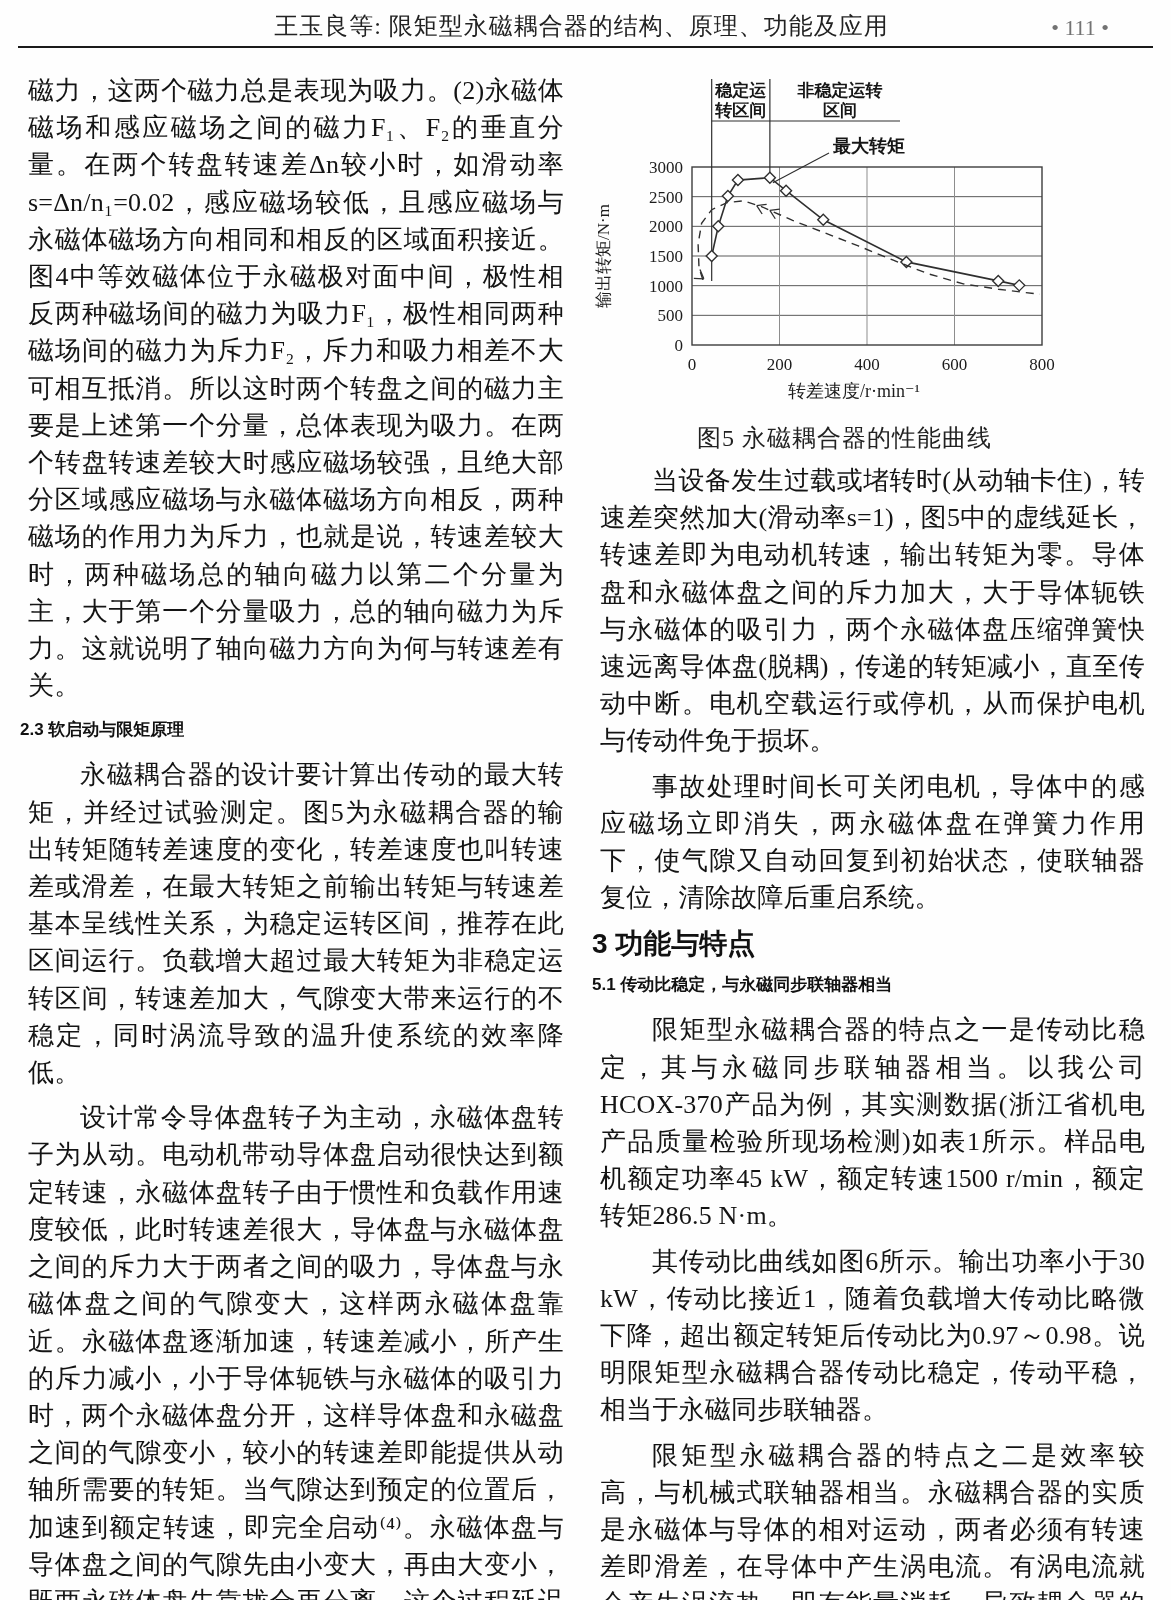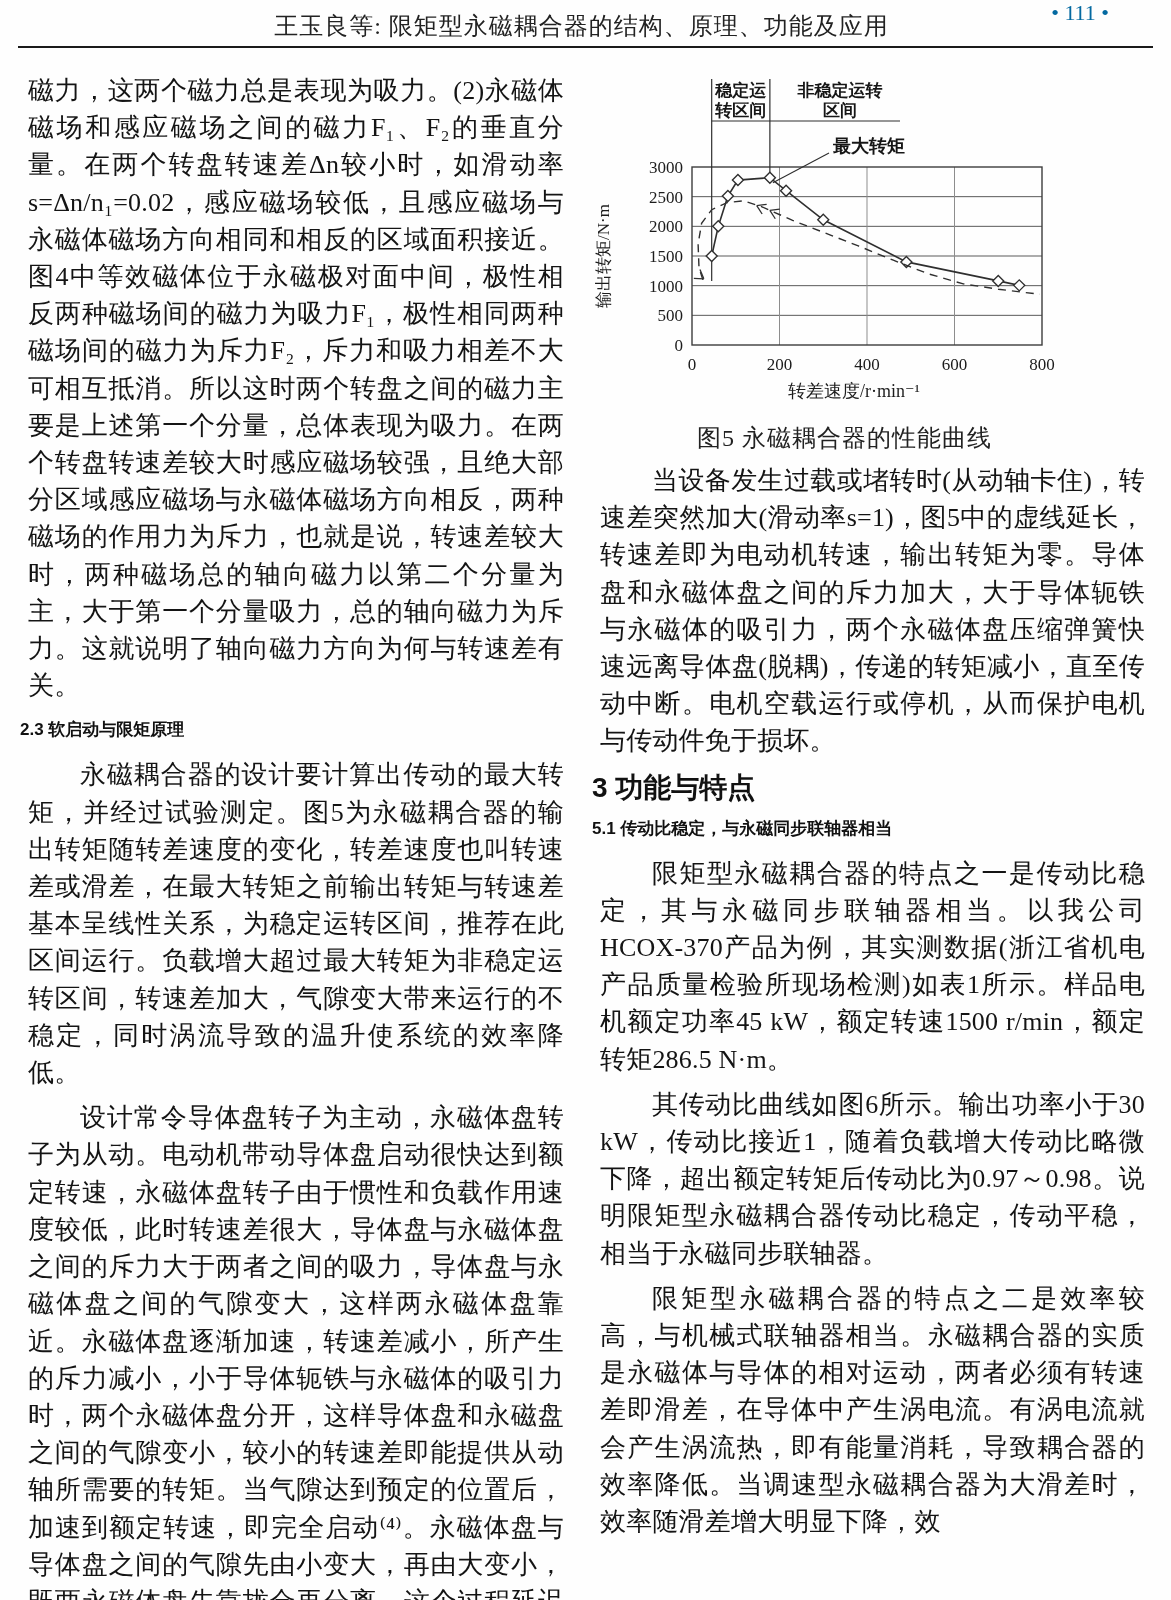--- a/index.html
+++ b/index.html
@@ -6,21 +6,21 @@
   body{
     width:1171px;height:1600px;overflow:hidden;background:#fefefe;color:#141414;
     font-family:"Liberation Serif","DejaVu Serif",serif;
     position:relative;
   }
   .page-header{position:relative;height:48px;}
   .page-title{
     position:absolute;left:0;right:8px;top:10px;text-align:center;
     font-size:24px;letter-spacing:1px;color:#222;
   }
-  .page-number{position:absolute;right:62px;top:0;font-size:22px;color:#0369a1;}
+  .page-number{position:absolute;right:62px;top:15px;font-size:22px;color:#737373;}
   .header-rule{position:absolute;left:18px;right:18px;top:46px;border-top:2.2px solid #1a1a1a;}
   .columns{display:flex;gap:20px;padding:16px 18px 0 20px;}
   .col{text-align:justify;}
   .col-left{width:552px;}
   .col-right{width:561px;}
   p.body{
     margin:8px;font-size:26px;line-height:37.2px;text-indent:2em;
     letter-spacing:0.2px;
   }
   p.body.noindent{text-indent:0;}
@@ -108,20 +108,21 @@
           <line x1="111.8125" y1="214.84333333333333" x2="101.82279430209286" y2="214.3897034520408" stroke="#2f2f2f" stroke-width="1.3"></line>
           <line x1="111.8125" y1="214.84333333333333" x2="107.96954677340197" y2="205.61123116220352" stroke="#2f2f2f" stroke-width="1.3"></line>
           <line x1="164.75" y1="141.56666666666666" x2="174.6667116238309" y2="140.27871070089103" stroke="#2f2f2f" stroke-width="1.3"></line>
           <line x1="164.75" y1="141.56666666666666" x2="170.13770785006864" y2="149.99119063673814" stroke="#2f2f2f" stroke-width="1.3"></line>
           <line x1="177.875" y1="146.31333333333333" x2="187.7917116238309" y2="145.0253773675577" stroke="#2f2f2f" stroke-width="1.3"></line>
           <line x1="177.875" y1="146.31333333333333" x2="183.26270785006864" y2="154.7378573034048" stroke="#2f2f2f" stroke-width="1.3"></line>
         </svg>
       <div class="fig-caption">图5 永磁耦合器的性能曲线</div>
     </div>
     <p class="body rc-first">当设备发生过载或堵转时(从动轴卡住)，转速差突然加大(滑动率s=1)，图5中的虚线延长，转速差即为电动机转速，输出转矩为零。导体盘和永磁体盘之间的斥力加大，大于导体轭铁与永磁体的吸引力，两个永磁体盘压缩弹簧快速远离导体盘(脱耦)，传递的转矩减小，直至传动中断。电机空载运行或停机，从而保护电机与传动件免于损坏。</p>
+    <p class="body">事故处理时间长可关闭电机，导体中的感应磁场立即消失，两永磁体盘在弹簧力作用下，使气隙又自动回复到初始状态，使联轴器复位，清除故障后重启系统。</p>
     <h3 class="sec">3  功能与特点</h3>
     <h4 class="sub">5.1 传动比稳定，与永磁同步联轴器相当</h4>
     <p class="body">限矩型永磁耦合器的特点之一是传动比稳定，其与永磁同步联轴器相当。以我公司HCOX-370产品为例，其实测数据(浙江省机电产品质量检验所现场检测)如表1所示。样品电机额定功率45 kW，额定转速1500 r/min，额定转矩286.5 N·m。</p>
     <p class="body">其传动比曲线如图6所示。输出功率小于30 kW，传动比接近1，随着负载增大传动比略微下降，超出额定转矩后传动比为0.97～0.98。说明限矩型永磁耦合器传动比稳定，传动平稳，相当于永磁同步联轴器。</p>
     <p class="body">限矩型永磁耦合器的特点之二是效率较高，与机械式联轴器相当。永磁耦合器的实质是永磁体与导体的相对运动，两者必须有转速差即滑差，在导体中产生涡电流。有涡电流就会产生涡流热，即有能量消耗，导致耦合器的效率降低。当调速型永磁耦合器为大滑差时，效率随滑差增大明显下降，效</p>
   </div>
 
 </div>
 
 </body></html>

